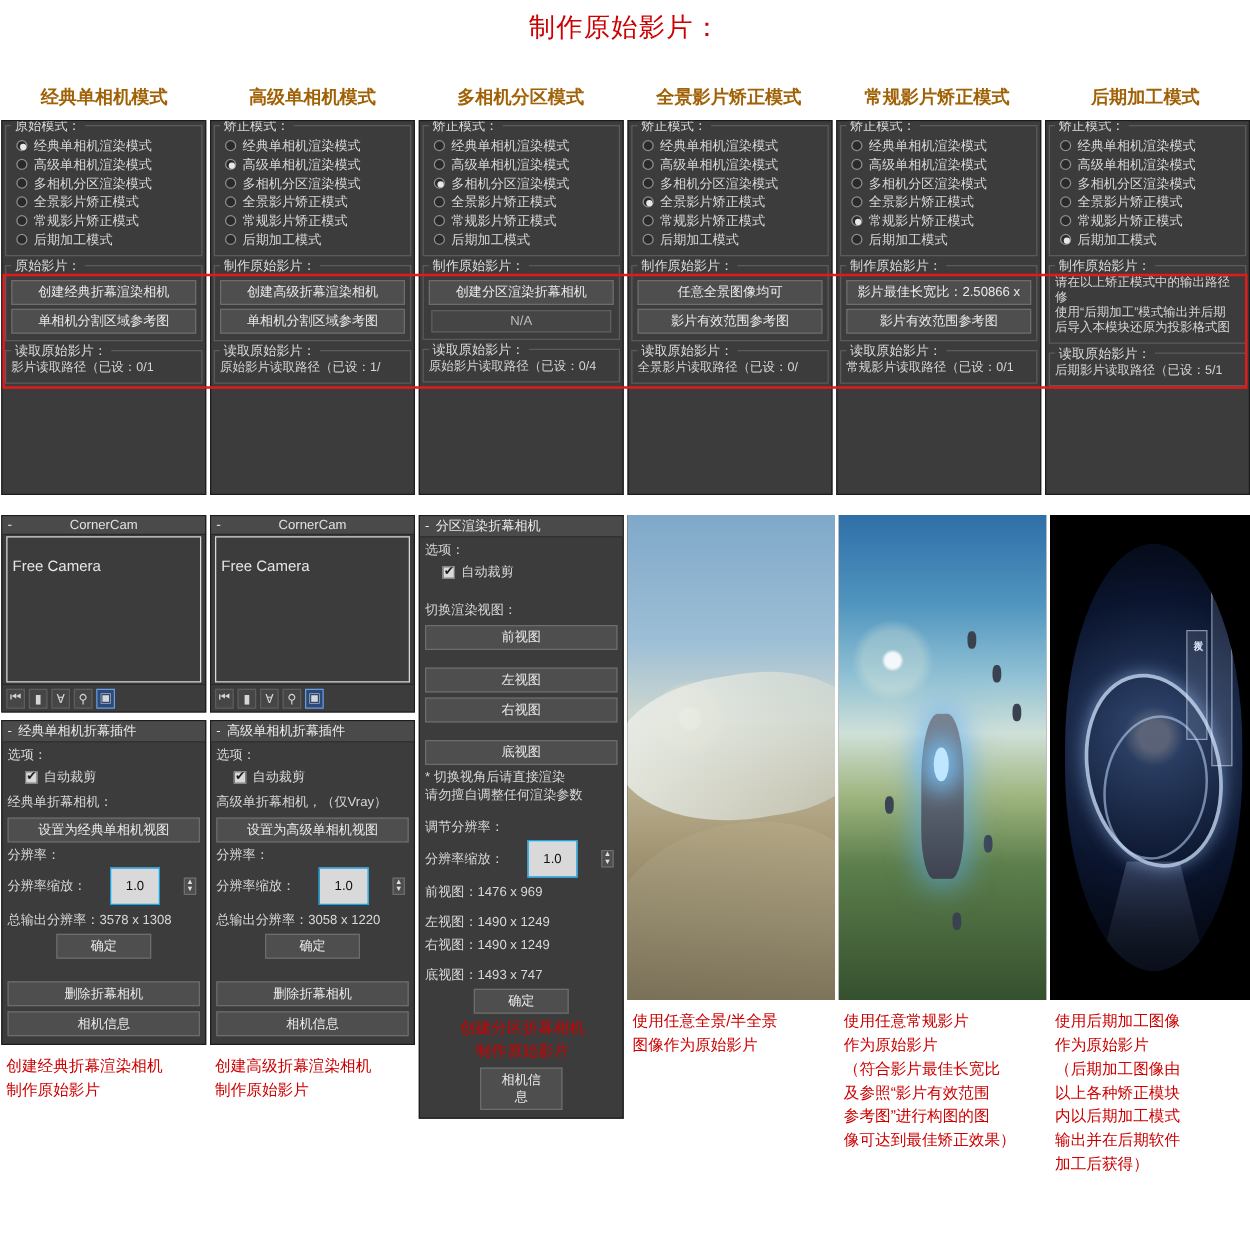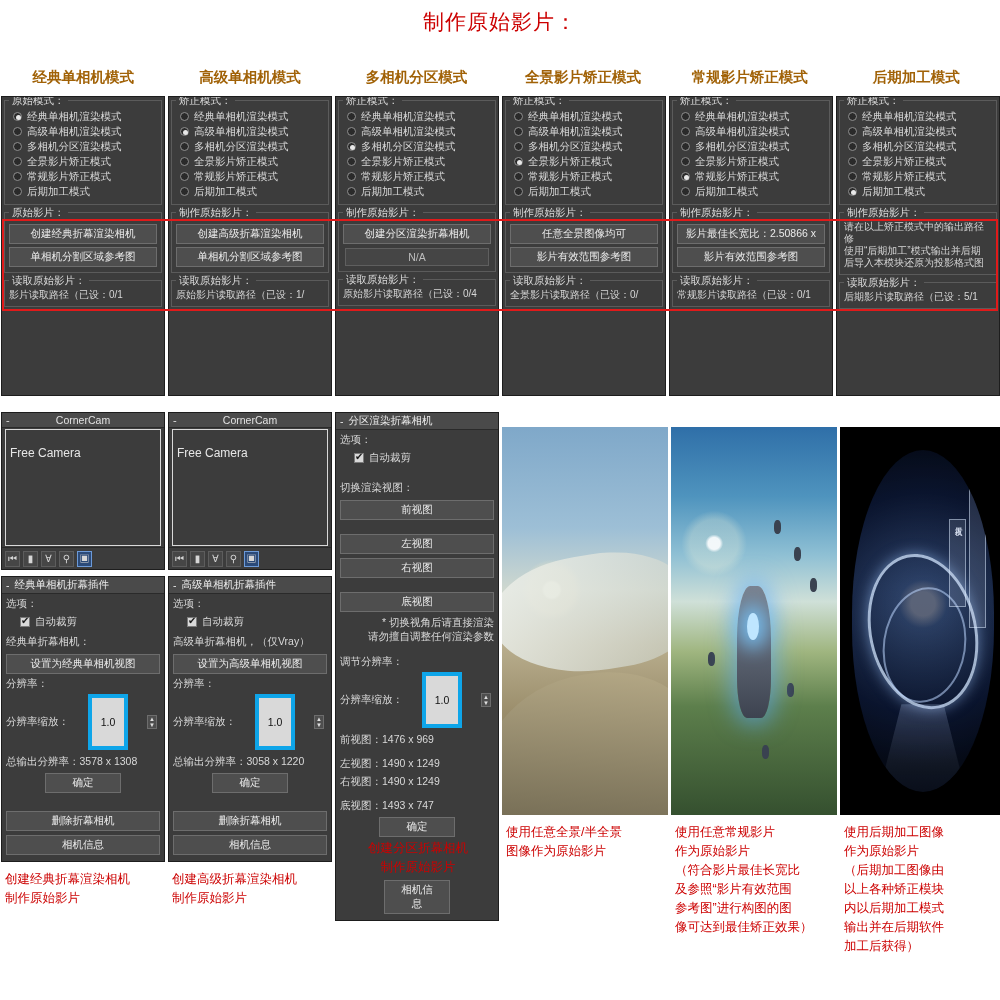--- a/index.html
+++ b/index.html
@@ -123,21 +123,21 @@
   }
   
   .lower {
     position: absolute;
     top: 412px; left: 0; width: 1000px; height: 588px;
     display: flex;
     gap: 3px;
     padding: 0 1px;
   }
   .lcol { flex: 0 0 164px; position: relative; }
-  .lcol.wide { flex: 0 0 166px; margin-top: 15px; }
+  .lcol.wide { flex: 0 0 166px; }
   
   .vp {
     background: #3c3c3c;
     border: 1px solid #1d1d1d;
     height: 158px;
     position: relative;
   }
   .vp-title {
     height: 15px;
     background: #4a4a4a;
@@ -214,26 +214,26 @@
   }
   .lbl { padding: 3px 4px 1px 4px; font-size: 10.5px; }
   .spin-row {
     display: flex; align-items: center;
     padding: 2px 4px;
     font-size: 10.5px;
     gap: 19px;
   }
   .spin {
     background: #d9d9d9;
-    border: 4px solid #0ea5e9;
+    border: 1px solid #0ea5e9;
     color: #101010;
     width: 40px;
     text-align: center;
     font-size: 10.5px;
-    padding: 18px 2px;
+    padding: 8px 2px;
   }
   .spin-arrows {
     width: 10px; height: 14px;
     background: #4e4e4e;
     border: 1px solid #6d6d6d;
     font-size: 6px;
     color: #e0e0e0;
     display: flex; flex-direction: column;
     align-items: center; justify-content: center;
     line-height: 6px;
@@ -747,21 +747,21 @@
           <span>自动裁剪</span>
         </div>
         <div style="height:10px"></div>
         <div class="lbl">切换渲染视图：</div>
         <button class="btn btn-w">前视图</button>
         <div style="height:10px"></div>
         <button class="btn btn-w">左视图</button>
         <button class="btn btn-w">右视图</button>
         <div style="height:10px"></div>
         <button class="btn btn-w">底视图</button>
-        <div class="lbl" style="white-space: pre-line; line-height:14px;text-align:right;">* 切换视角后请直接渲染
+        <div class="lbl" style="white-space: pre-line; line-height:14px;">* 切换视角后请直接渲染
 请勿擅自调整任何渲染参数</div>
         <div style="height:8px"></div>
         <div class="lbl">调节分辨率：</div>
         <div class="spin-row">
           <span>分辨率缩放：</span>
           <span class="spin">1.0</span>
           <span class="spin-arrows">▲<br>▼</span>
         </div>
         <div class="lbl">前视图：1476 x 969</div>
         <div style="height:6px"></div>

